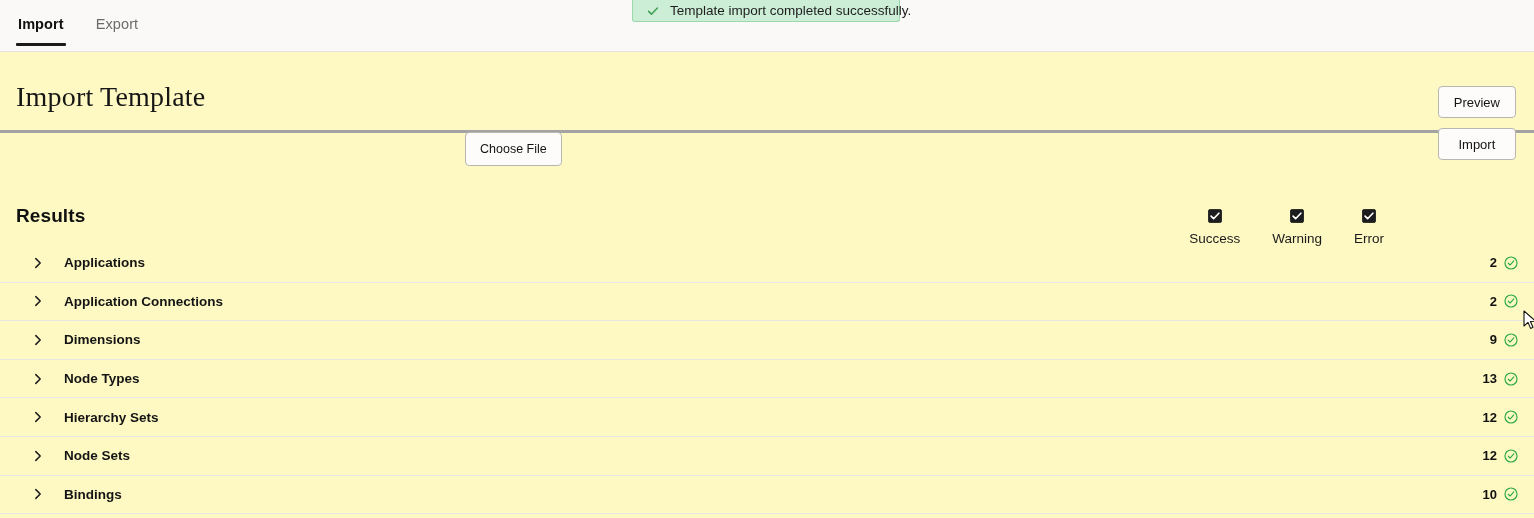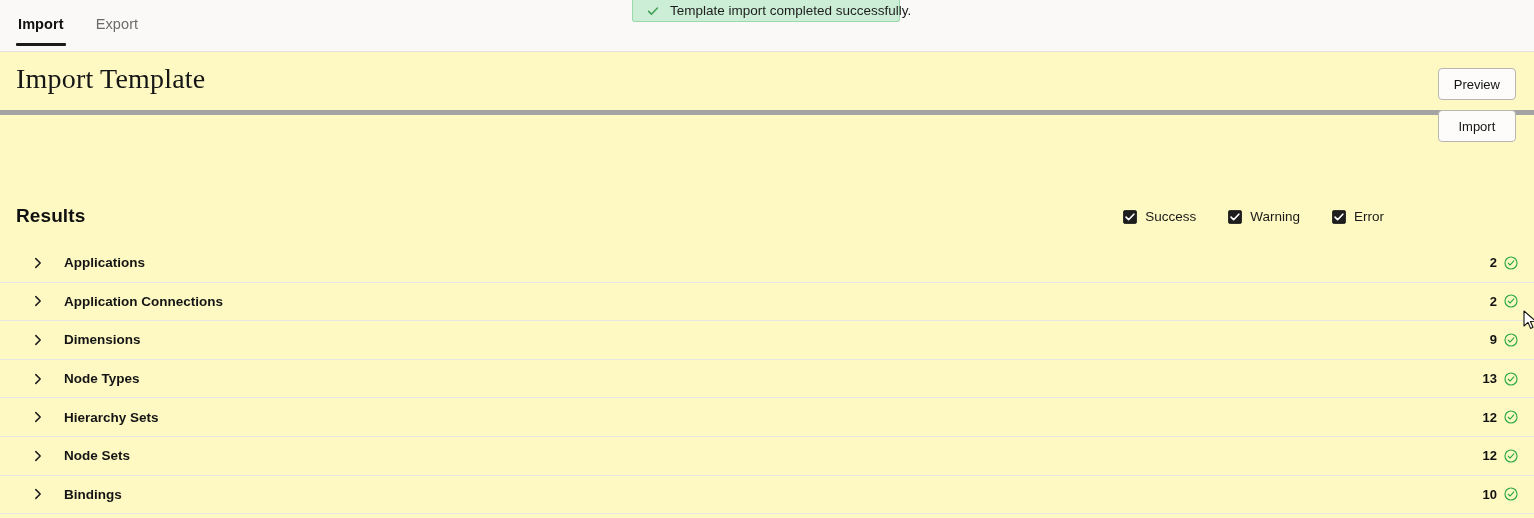--- a/index.html
+++ b/index.html
@@ -34,22 +34,22 @@
     position: absolute; left: 632px; top: 0px; width: 268px; height: 22px;
     background: #cdeed6; border: 1px solid #9bd8ac; border-top: none;
     border-radius: 0 0 3px 3px;
     display: flex; align-items: center; gap: 10px; padding: 0 13px;
   }
   .toast .tcheck { width: 14px; height: 14px; flex: none; display:block; }
   .toast .ttext { font-size: 13.5px; color: #1d1d1d; white-space: nowrap; }
 
   
   .pagehead {
-    position: absolute; left: 0; top: 47px; width: 1534px; height: 68px;
-    border-bottom: 5px solid #a3a3a3;
+    position: absolute; left: 0; top: 65px; width: 1534px; height: 68px;
+    border-bottom: 3px solid #a3a3a3;
   }
   .pagetitle {
     position: absolute; left: 16px; top: 16px;
     font-family: "Liberation Serif", serif;
     font-size: 28px; font-weight: 400; color: #161616; letter-spacing: .2px;
   }
   .headactions { position: absolute; right: 18px; top: 21px; display: flex; gap: 10px; flex-direction: column; }
   .btn {
     height: 32px; padding: 0 15px; background: #fdfcfb;
     border: 1px solid #b9b6b2; border-radius: 4px;
@@ -90,21 +90,21 @@
 
   
   .resultshead {
     position: absolute; left: 0; top: 200px; width: 1400px; height: 40px;
   }
   .resultstitle {
     position: absolute; left: 16px; top: 5px;
     font-size: 19px; font-weight: 700; color: #111; letter-spacing: .1px;
   }
   .filters { position: absolute; right: 16px; top: 9px; display: flex; gap: 32px; align-items: center; }
-  .filter { display: flex; align-items: center; gap: 8px; cursor: pointer; }
+  .filter { display: flex; align-items: center; gap: 8px; cursor: pointer; flex-direction: column; }
   .cb { width: 14px; height: 14px; display: block; flex: none; }
   .filter span { font-size: 13.5px; color: #1a1a1a; }
 
   
   .rows { position: absolute; left: 0; top: 244px; width: 1232px; }
   .row {
     position: relative; height: 38.6px; width: 1534px;
     border-bottom: 1px solid #e9e7e4;
     display: flex; align-items: center; cursor: pointer;
   }
@@ -146,20 +146,21 @@
 
   <div class="pagehead">
     <div class="pagetitle">Import Template</div>
     <div class="headactions">
       <button class="btn">Preview</button>
       <button class="btn">Import</button>
     </div>
   </div>
 
   <div class="fileinputwrap">
+    <button class="choosebtn">Choose File</button>
   </div>
 
   <div class="resultshead">
     <div class="resultstitle">Results</div>
     <div class="filters">
       <label class="filter">
         <svg class="cb" viewBox="0 0 16 16">
           <rect x="0.5" y="0.5" width="15" height="15" rx="2" fill="#1d1d1d" stroke="#1d1d1d"></rect>
           <path d="M3.5 8.2 L6.4 11.1 L12.4 4.8" fill="none" stroke="#ffffff" stroke-width="1.9" stroke-linecap="round" stroke-linejoin="round"></path>
         </svg>

